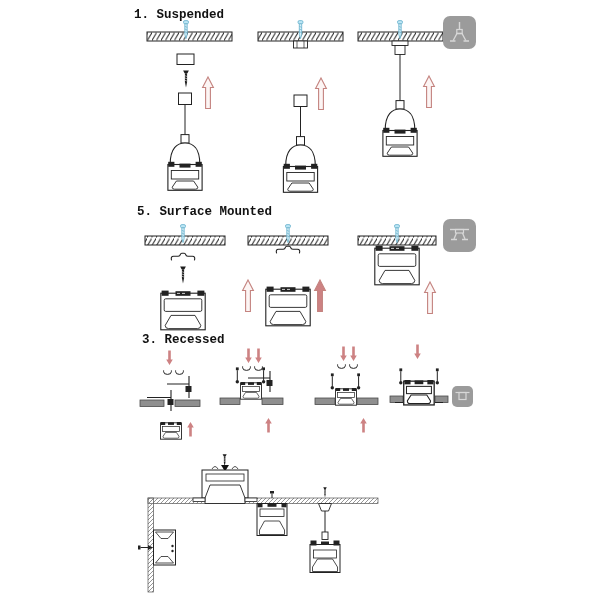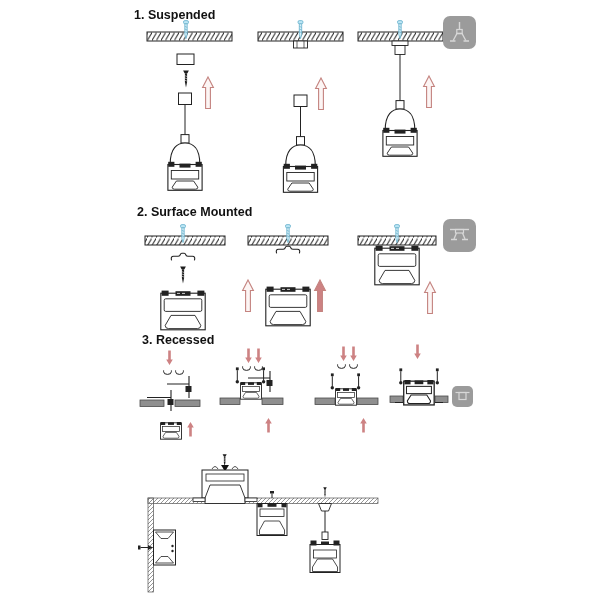--- a/index.html
+++ b/index.html
@@ -1,18 +1,18 @@
 <!DOCTYPE html>
 <html><head>
 <meta charset="utf-8">
 <style>
   html,body{margin:0;padding:0;background:#fff;}
   .canvas{position:relative;width:600px;height:600px;background:#fff;overflow:hidden;
           font-family:"Liberation Sans",sans-serif;}
-  .sec-title{position:absolute;font-family:Liberation Sans, sans-serif;font-weight:bold;
+  .sec-title{position:absolute;font-family:Liberation Mono, monospace;font-weight:bold;
              font-size:12.5px;color:#111;white-space:nowrap;}
   .plain-title{position:absolute;font-family:"Liberation Sans",sans-serif;font-size:12px;
                color:#3c3c3c;white-space:nowrap;}
   svg.diag{position:absolute;overflow:visible;}
   .mode-icon{position:absolute;border-radius:7px;}
   .mode-icon svg{display:block;}
 </style>
 </head>
 <body>
 
@@ -83,21 +83,21 @@
         <circle cx="1.8" cy="14.8" r="1.7" fill="#222"></circle>
       </g>
 
       <path id="arrowBig" d="M6,0 L11.4,10.5 L8.4,10.5 L8.4,31.5 L3.6,31.5 L3.6,10.5 L0.6,10.5 Z"></path>
       <path id="arrowS" d="M3.5,0 L6.8,5.6 L4.8,5.6 L4.8,14.5 L2.2,14.5 L2.2,5.6 L0.2,5.6 Z"></path>
       <path id="arrowSD" d="M3.5,15 L0.2,9.4 L2.2,9.4 L2.2,0.5 L4.8,0.5 L4.8,9.4 L6.8,9.4 Z"></path>
     </defs>
   </svg>
 
   <div class="sec-title" style="left:134px;top:8px">1. Suspended</div>
-  <div class="sec-title" style="left:137px;top:205px">2. Surface Mounted</div>
+  <div class="sec-title" style="left:137px;top:205px">5. Surface Mounted</div>
   <div class="sec-title" style="left:142px;top:333px">3. Recessed</div>
 
   <svg class="diag" style="left:143px;top:14px" width="100" height="182" viewBox="0 0 100 182">
     <rect x="4" y="18" width="85" height="9" fill="url(#hatch)" stroke="#222" stroke-width="1"></rect>
     <use href="#bscrew" x="38.5" y="6"></use>
     <rect x="34" y="40" width="17" height="10.5" fill="#fff" stroke="#222" stroke-width="1"></rect>
     <use href="#kscrew" x="38.5" y="56"></use>
     <rect x="35.5" y="79" width="13" height="11.5" fill="#fff" stroke="#222" stroke-width="1"></rect>
     <line x1="42" y1="90.5" x2="42" y2="122" stroke="#222" stroke-width="1"></line>
     <use href="#pendant" x="24" y="120"></use>

